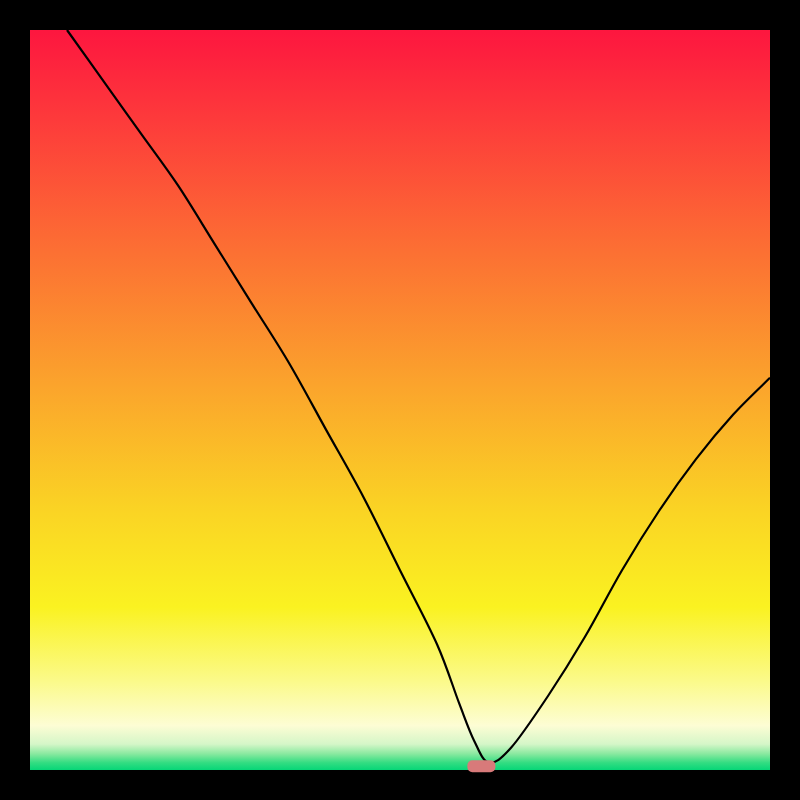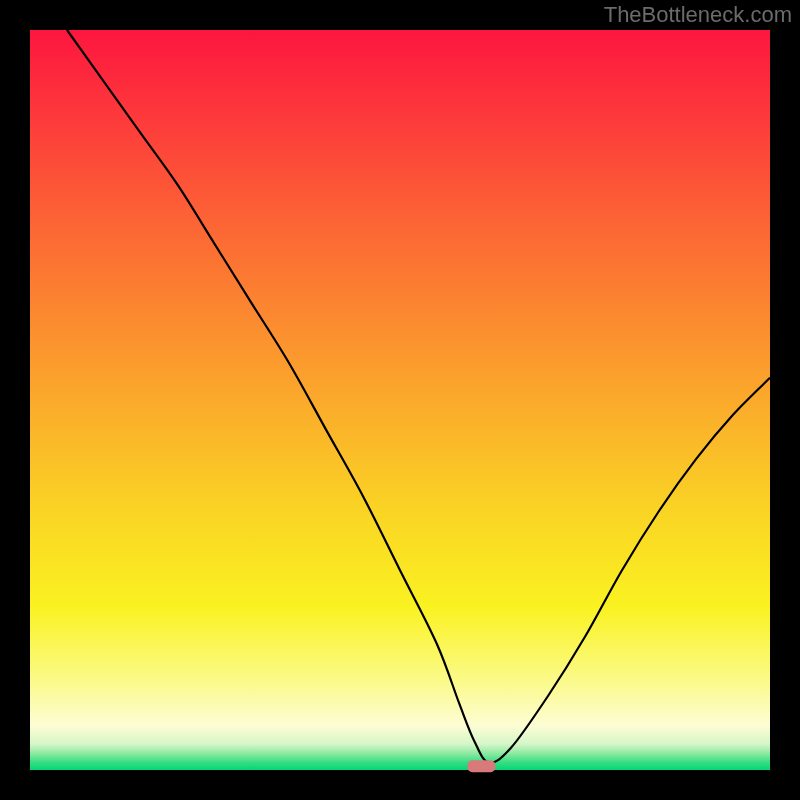--- a/index.html
+++ b/index.html
@@ -23,21 +23,20 @@
     z-index: 10;
   }
   svg {
     display: block;
   }
 </style>
 </head>
 <body>
 
 <div class="chart-container">
-  <div class="watermark">TheBottleneck.com</div>
   <svg id="chart-svg" width="800" height="800" viewBox="0 0 800 800">
     <defs>
       <linearGradient id="bg-grad" x1="0" y1="0" x2="0" y2="1">
           <stop offset="0%" stop-color="#fd163f"></stop>
           <stop offset="12%" stop-color="#fd3a3b"></stop>
           <stop offset="30%" stop-color="#fc7033"></stop>
           <stop offset="48%" stop-color="#fba42c"></stop>
           <stop offset="65%" stop-color="#fad424"></stop>
           <stop offset="78%" stop-color="#faf221"></stop>
           <stop offset="88%" stop-color="#fbfa8a"></stop>

